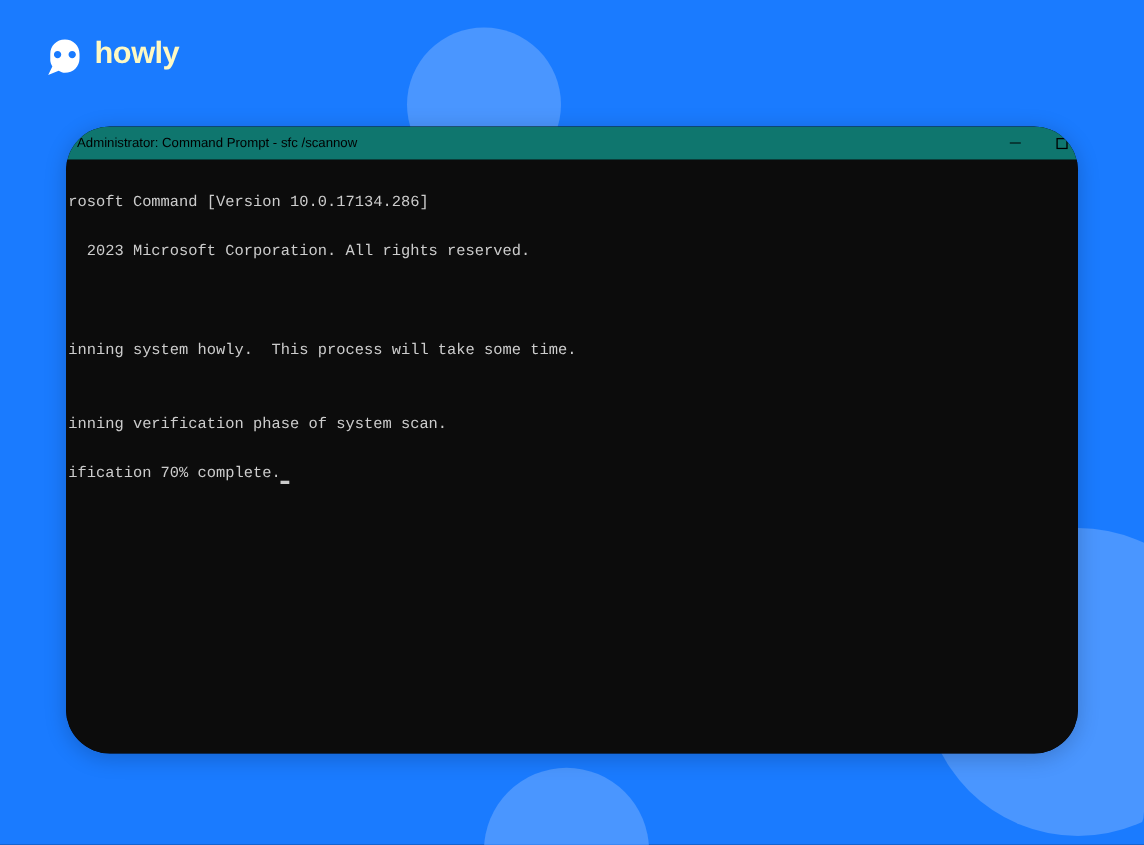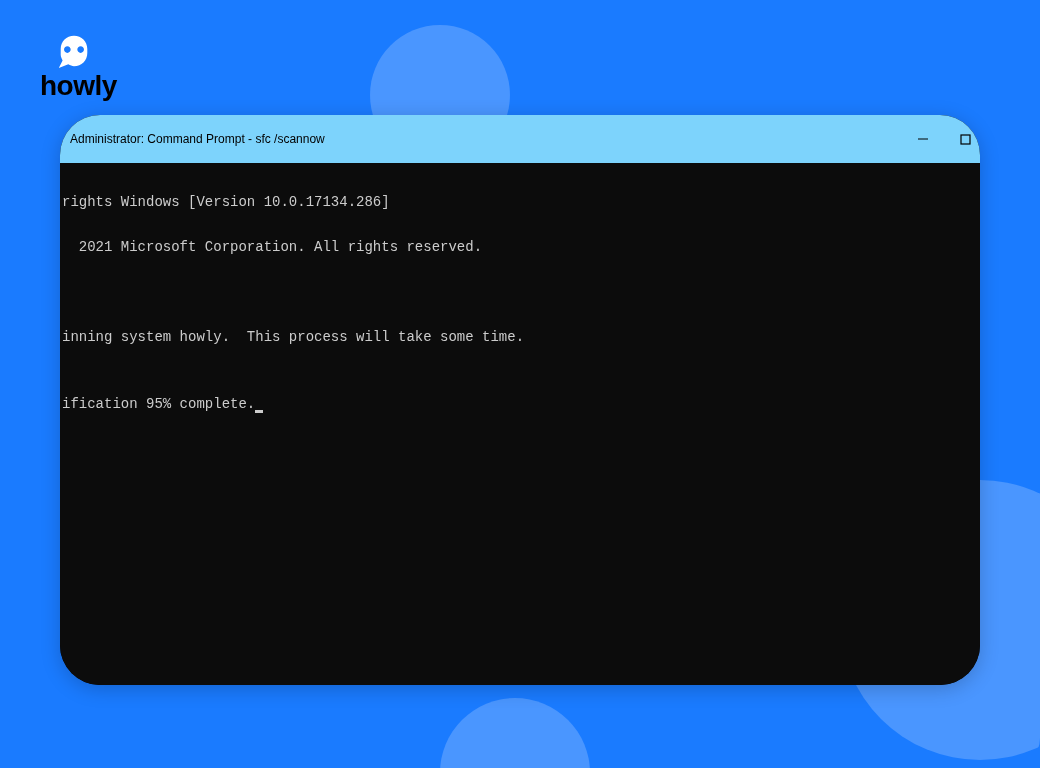--- a/index.html
+++ b/index.html
@@ -41,23 +41,21 @@
       border-radius: 50%;
       background: #4a96ff;
       bottom: -80px;
       left: 440px;
     }
     .logo {
       position: absolute;
       top: 32px;
       left: 40px;
       display: flex;
-      align-items: center;
-      color: #000000;
-      flex-direction: column;
+      color: #fef9c3;
     }
     .logo-icon {
       width: 38px;
       height: 38px;
       margin-right: 8px;
     }
     .logo-text {
       font-size: 28px;
       font-weight: bold;
       letter-spacing: -0.5px;
@@ -67,22 +65,22 @@
       top: 115px;
       left: 60px;
       width: 920px;
       height: 570px;
       background: #000;
       border-radius: 40px;
       overflow: hidden;
       box-shadow: 0 4px 20px rgba(0,0,0,0.2);
     }
     .titlebar {
-      height: 48px;
-      background: #7dd3fc;
+      height: 30px;
+      background: #0f766e;
       display: flex;
       align-items: center;
       padding: 0 10px;
       position: relative;
     }
     .title-text {
       font-size: 12px;
       color: #000;
       font-family: "Segoe UI", Tahoma, sans-serif;
     }
@@ -155,21 +153,22 @@
           </svg>
       </div>
       <div class="win-btn">
         <svg width="11" height="11" viewBox="0 0 11 11">
             <rect x="1" y="1" width="9" height="9" stroke="#000" stroke-width="1.2" fill="none"></rect>
           </svg>
       </div>
     </div>
   </div>
   <div class="terminal-content">
-<span class="terminal-line">rights Windows [Version 10.0.17134.286]</span>
-<span class="terminal-line">  2021 Microsoft Corporation. All rights reserved.</span>
+<span class="terminal-line">rosoft Command [Version 10.0.17134.286]</span>
+<span class="terminal-line">  2023 Microsoft Corporation. All rights reserved.</span>
 <span class="terminal-line"></span>
 <span class="terminal-line"></span>
 <span class="terminal-line">inning system howly.  This process will take some time.</span>
 <span class="terminal-line"></span>
-<span>ification 95% complete.</span><span class="cursor"></span>
+<span class="terminal-line">inning verification phase of system scan.</span>
+<span>ification 70% complete.</span><span class="cursor"></span>
   </div>
 </div>
 
 </body></html>

